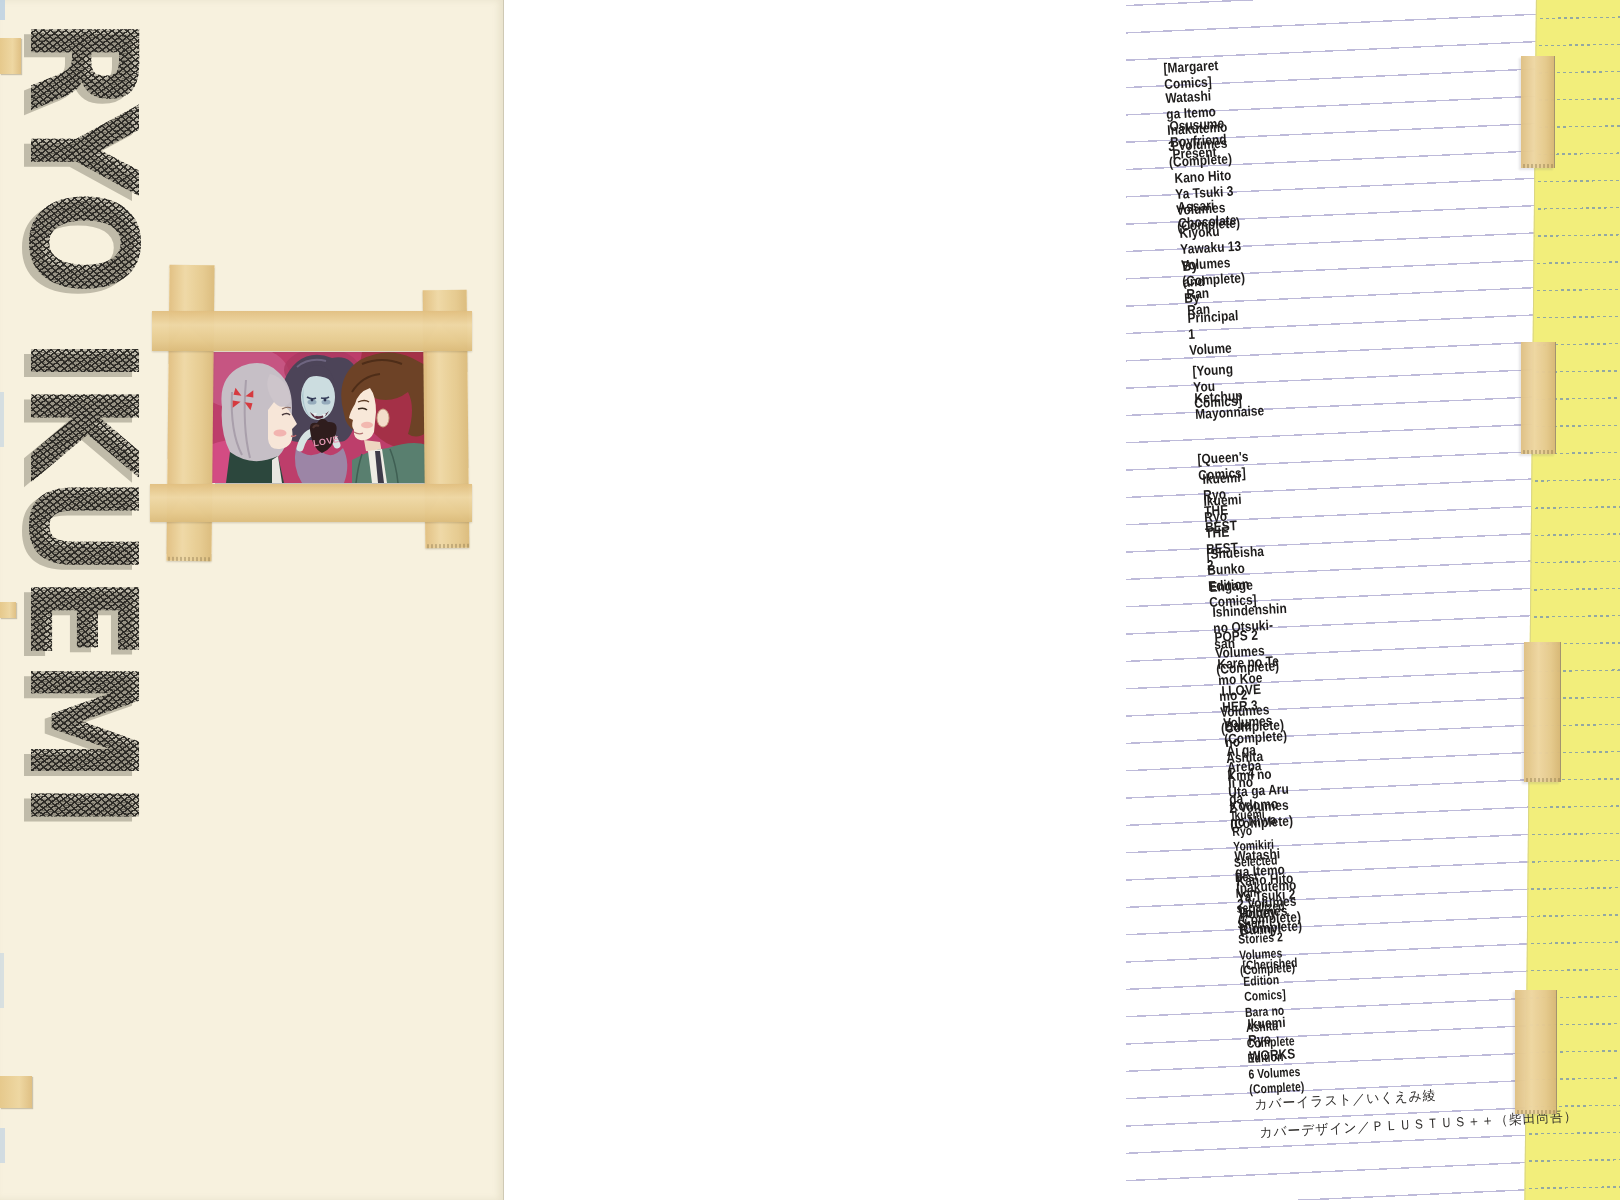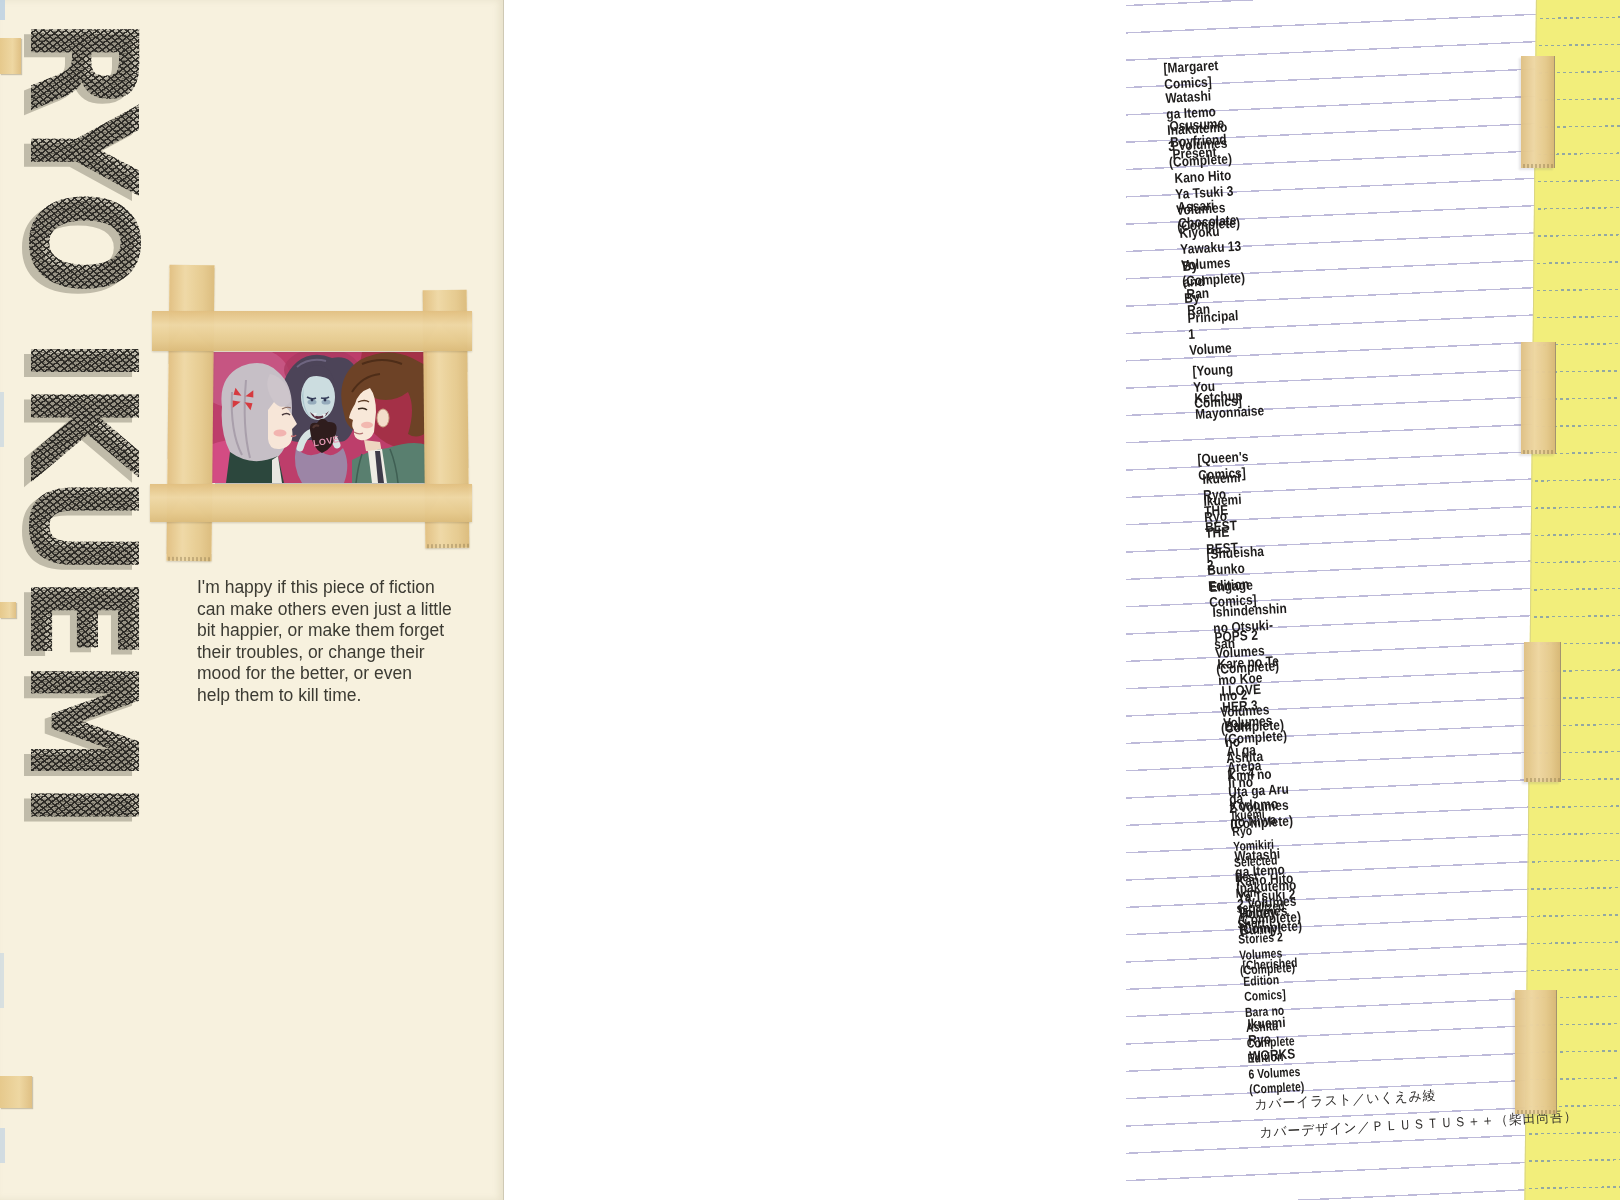--- a/index.html
+++ b/index.html
@@ -155,26 +155,20 @@
           <path d="M163,99 L168,99 L172,131 L166,131 Z" fill="#3e3b49"></path>
           <path d="M150,102 Q146,114 144,131 M178,97 Q184,112 186,131" stroke="#3f5f53" stroke-width="1.5" fill="none"></path>
         </svg>
       </div>
       <div class="tape tape-v t-left"></div>
       <div class="tape tape-v t-right"></div>
       <div class="tape tape-h t-top"></div>
       <div class="tape tape-h t-bottom"></div>
     </div>
 
-    <div class="quote">I'm happy if this piece of fiction
-can make others even just a little
-bit happier, or make them forget
-their troubles, or change their
-mood for the better, or even
-help them to kill time.</div>
 
     <div class="edge-tape et1"></div>
     <div class="edge-tape et2"></div>
     <div class="edge-tape et3"></div>
     <div class="blue-sliver bs1"></div>
     <div class="blue-sliver bs2"></div>
     <div class="blue-sliver bs3"></div>
     <div class="blue-sliver bs4"></div>
   </div>
 

